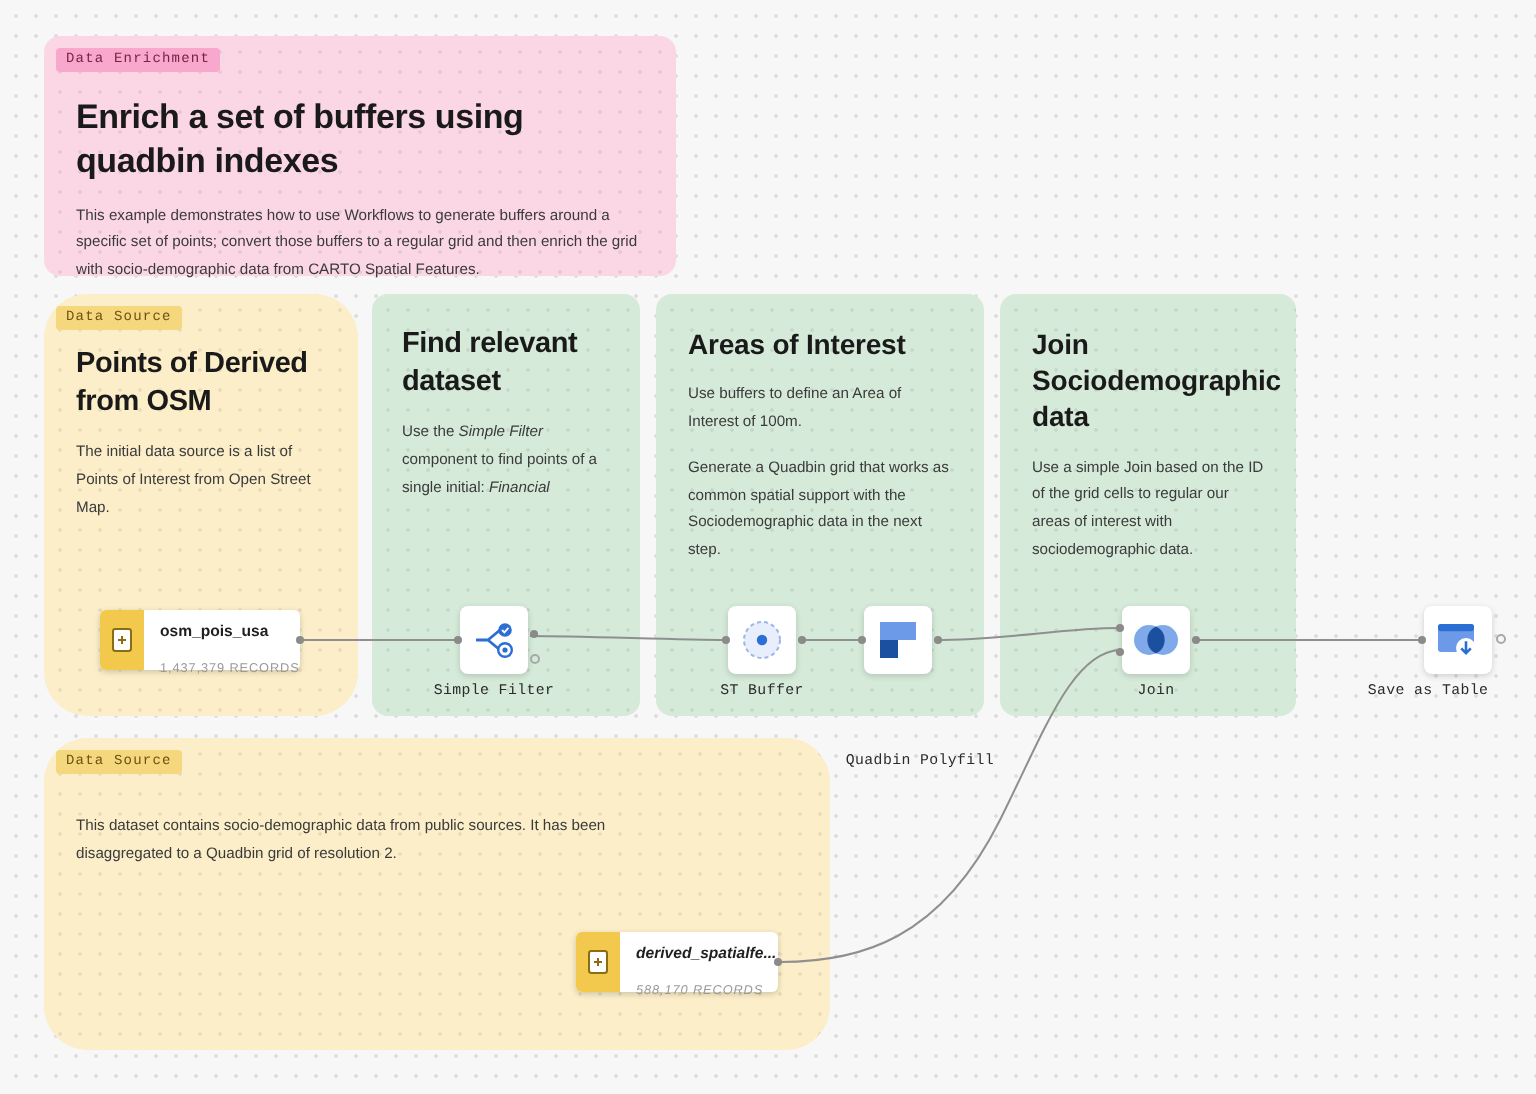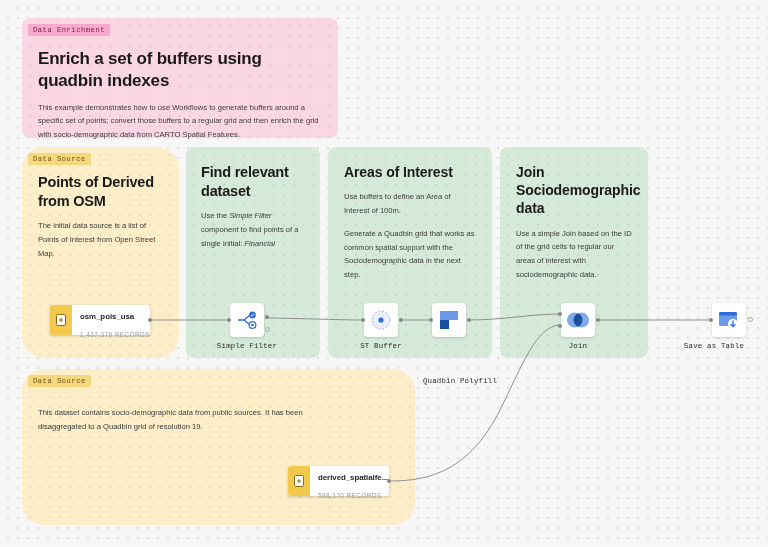--- a/index.html
+++ b/index.html
@@ -193,39 +193,39 @@
   <div class="panel panel-green" style="left:500px; top:147px; width:148px; height:211px;">
     <div class="panel-body" style="left:16px; top:16px; right:14px;">
       <h3 class="ptitle">Join Sociodemographic data</h3>
       <p class="ptext">Use a simple Join based on the ID of the grid cells to regular our areas of interest with sociodemographic data.</p>
     </div>
   </div>
 
   <div class="panel panel-yellow" style="left:22px; top:369px; width:393px; height:156px;">
     <span class="tag tag-yellow">Data Source</span>
     <div class="panel-body" style="left:16px; top:28px; width:300px;">
-      <p class="ptext">This dataset contains socio-demographic data from public sources. It has been disaggregated to a Quadbin grid of resolution 19.</p>
+      <p class="ptext">This dataset contains socio-demographic data from public sources. It has been disaggregated to a Quadbin grid of resolution 2.</p>
     </div>
   </div>
 
   <div class="source-card" style="left:50px; top:305px; width:100px;">
     <span class="source-icon">
       <svg width="10" height="12" viewBox="0 0 10 12">
         <rect x="0.5" y="0.5" width="9" height="11" rx="1.2" fill="#fff" stroke="#8a6d12" stroke-width="1"></rect>
         <path d="M5 4 L5 8 M3 6 L7 6" stroke="#8a6d12" stroke-width="1"></path>
       </svg>
     </span>
     <span class="source-meta">
       <span class="source-name">osm_pois_usa</span><br>
       <span class="source-count">1,437,379 RECORDS</span>
     </span>
   </div>
   <span class="port" style="left:148px; top:318px;"></span>
 
-  <div class="source-card" style="left:288px; top:466px; width:101px;">
+  <div class="source-card" style="left:288px; top:466px; width:101px;font-style:italic;">
     <span class="source-icon">
       <svg width="10" height="12" viewBox="0 0 10 12">
         <rect x="0.5" y="0.5" width="9" height="11" rx="1.2" fill="#fff" stroke="#8a6d12" stroke-width="1"></rect>
         <path d="M5 4 L5 8 M3 6 L7 6" stroke="#8a6d12" stroke-width="1"></path>
       </svg>
     </span>
     <span class="source-meta">
       <span class="source-name">derived_spatialfe...</span><br>
       <span class="source-count">588,170 RECORDS</span>
     </span>

